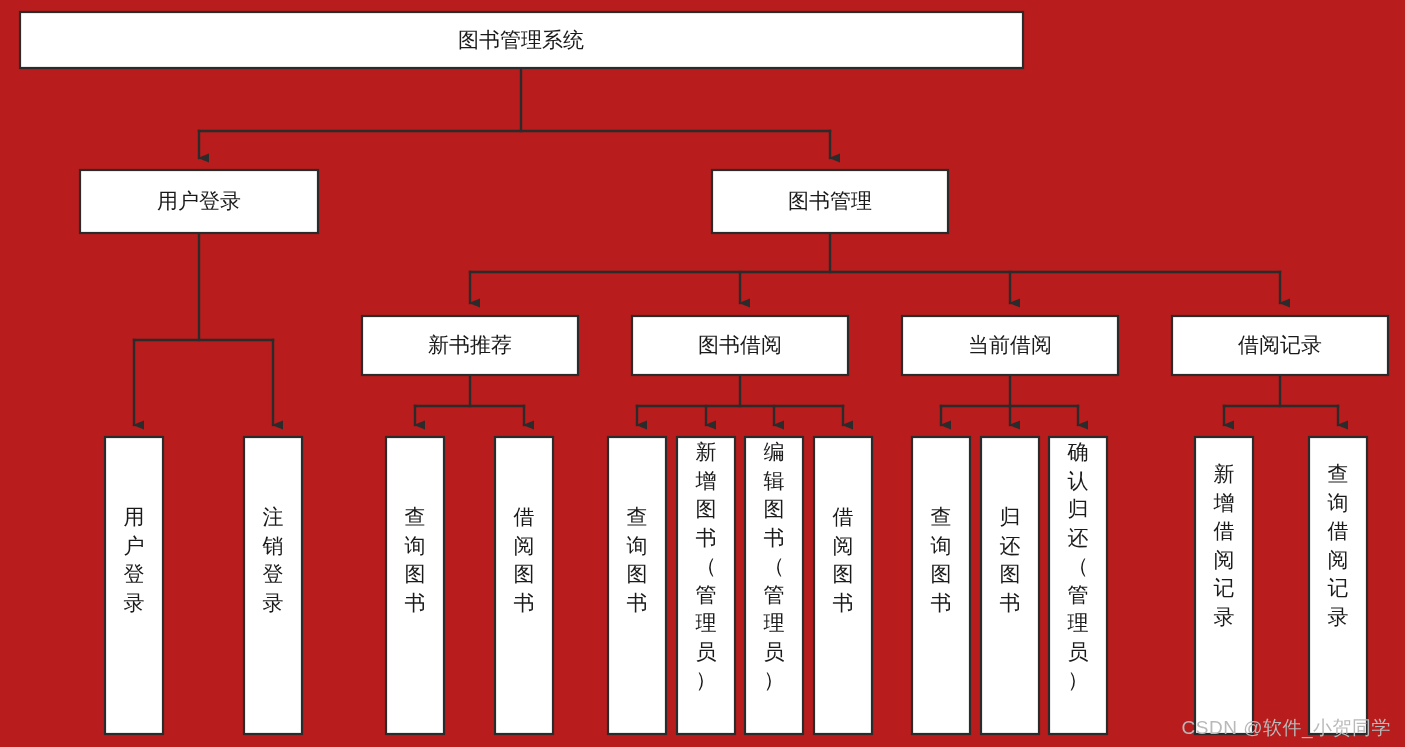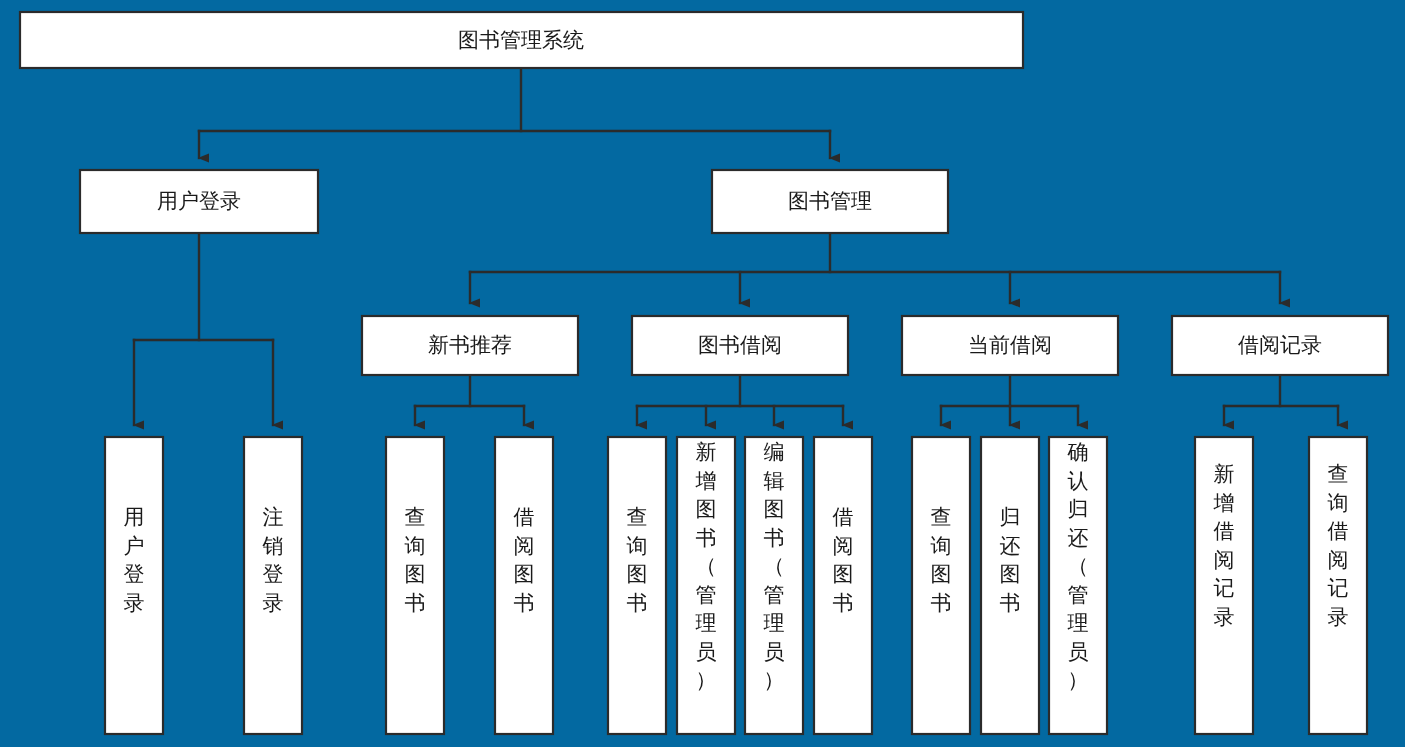--- a/index.html
+++ b/index.html
@@ -11,21 +11,21 @@
     width: 1405px;
     height: 747px;
     font-family: "Liberation Sans", "DejaVu Sans", sans-serif;
     overflow: hidden;
     position: relative;
   }
   #diagram-root {
     position: relative;
     width: 1405px;
     height: 747px;
-    background: #0369a1;
+    background: #b91c1c;
   }
   svg#flow {
     position: absolute;
     left: 0;
     top: 0;
     width: 1405px;
     height: 747px;
     display: block;
   }
   .node-rect {
@@ -215,14 +215,15 @@
       <text class="node-label-v" x="1224" y="481"><tspan x="1224" y="481" text-anchor="middle">新</tspan><tspan x="1224" y="509.5" text-anchor="middle">增</tspan><tspan x="1224" y="538" text-anchor="middle">借</tspan><tspan x="1224" y="566.5" text-anchor="middle">阅</tspan><tspan x="1224" y="595" text-anchor="middle">记</tspan><tspan x="1224" y="623.5" text-anchor="middle">录</tspan></text>
     </g>
 
     <g>
       <rect class="node-rect" x="1309" y="437" width="58" height="297"></rect>
       <text class="node-label-v" x="1338" y="481"><tspan x="1338" y="481" text-anchor="middle">查</tspan><tspan x="1338" y="509.5" text-anchor="middle">询</tspan><tspan x="1338" y="538" text-anchor="middle">借</tspan><tspan x="1338" y="566.5" text-anchor="middle">阅</tspan><tspan x="1338" y="595" text-anchor="middle">记</tspan><tspan x="1338" y="623.5" text-anchor="middle">录</tspan></text>
     </g>
 
   </svg>
 
+  <div class="watermark">CSDN @软件_小贺同学</div>
 
 </div>
 
 </body></html>

